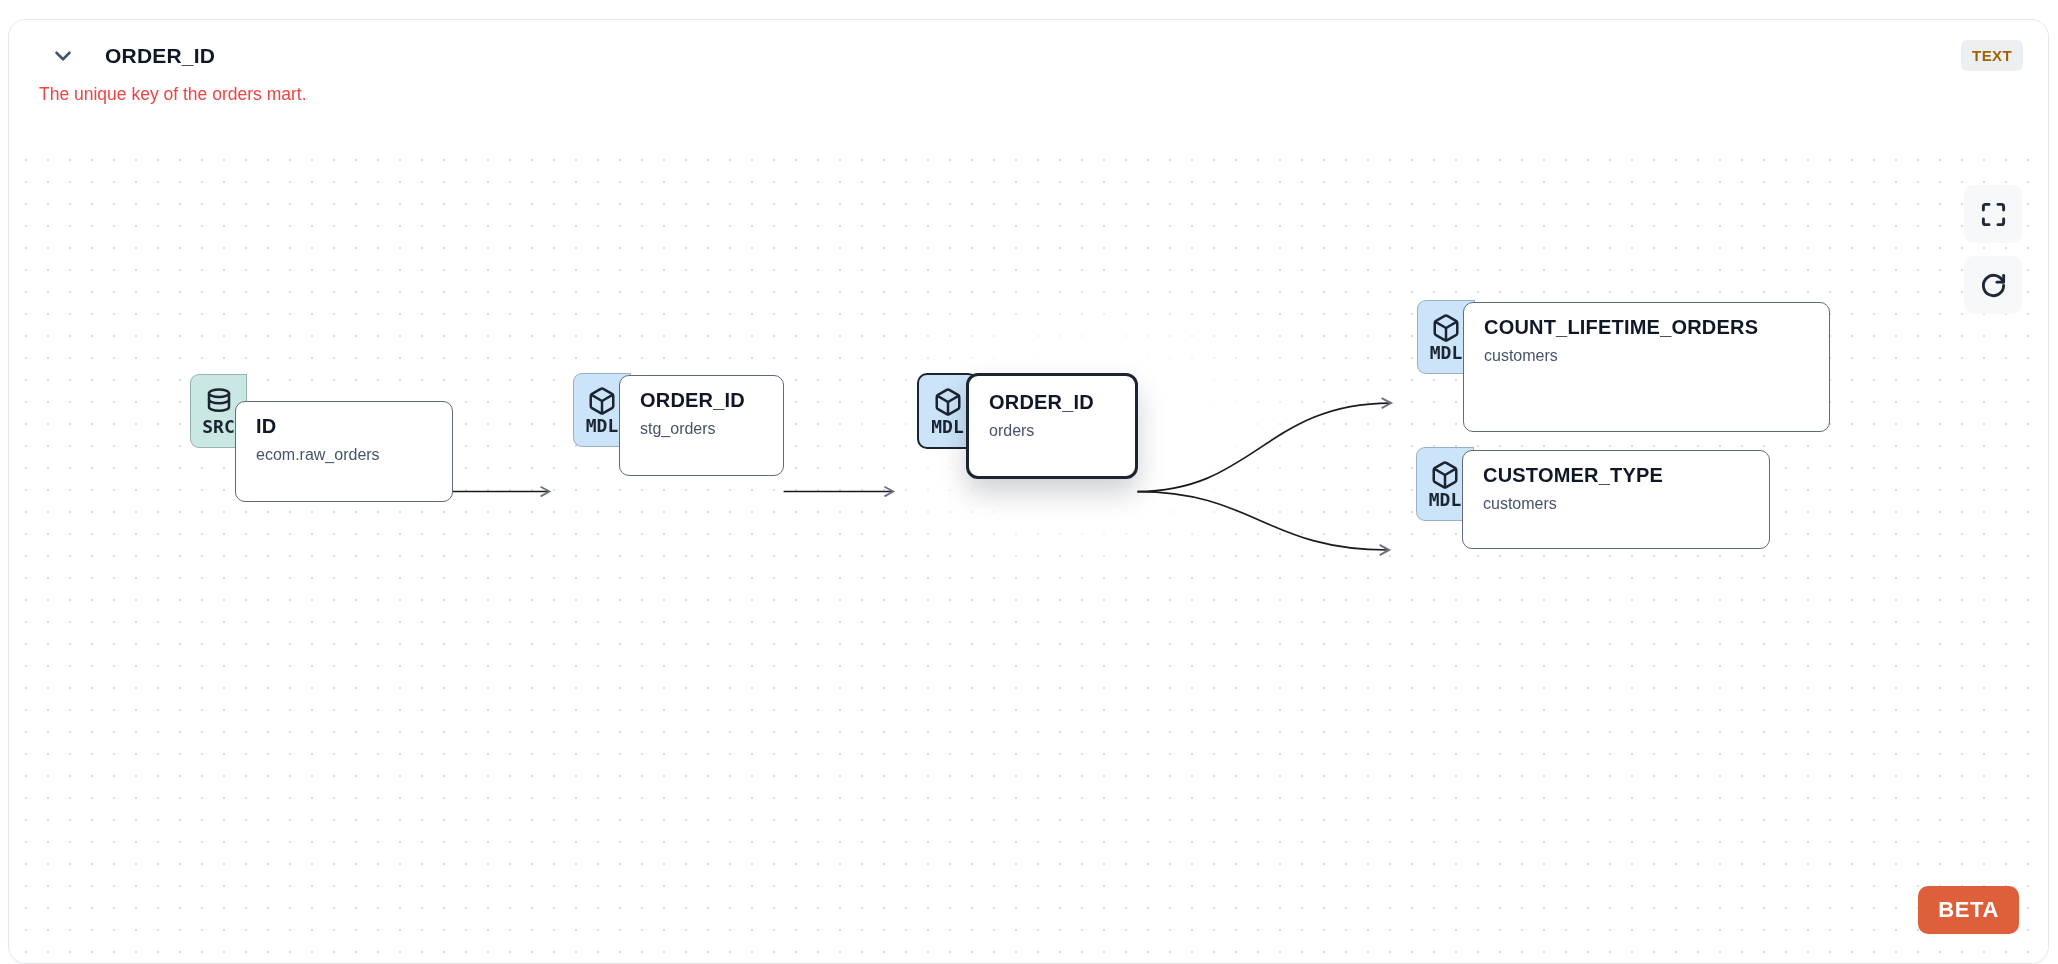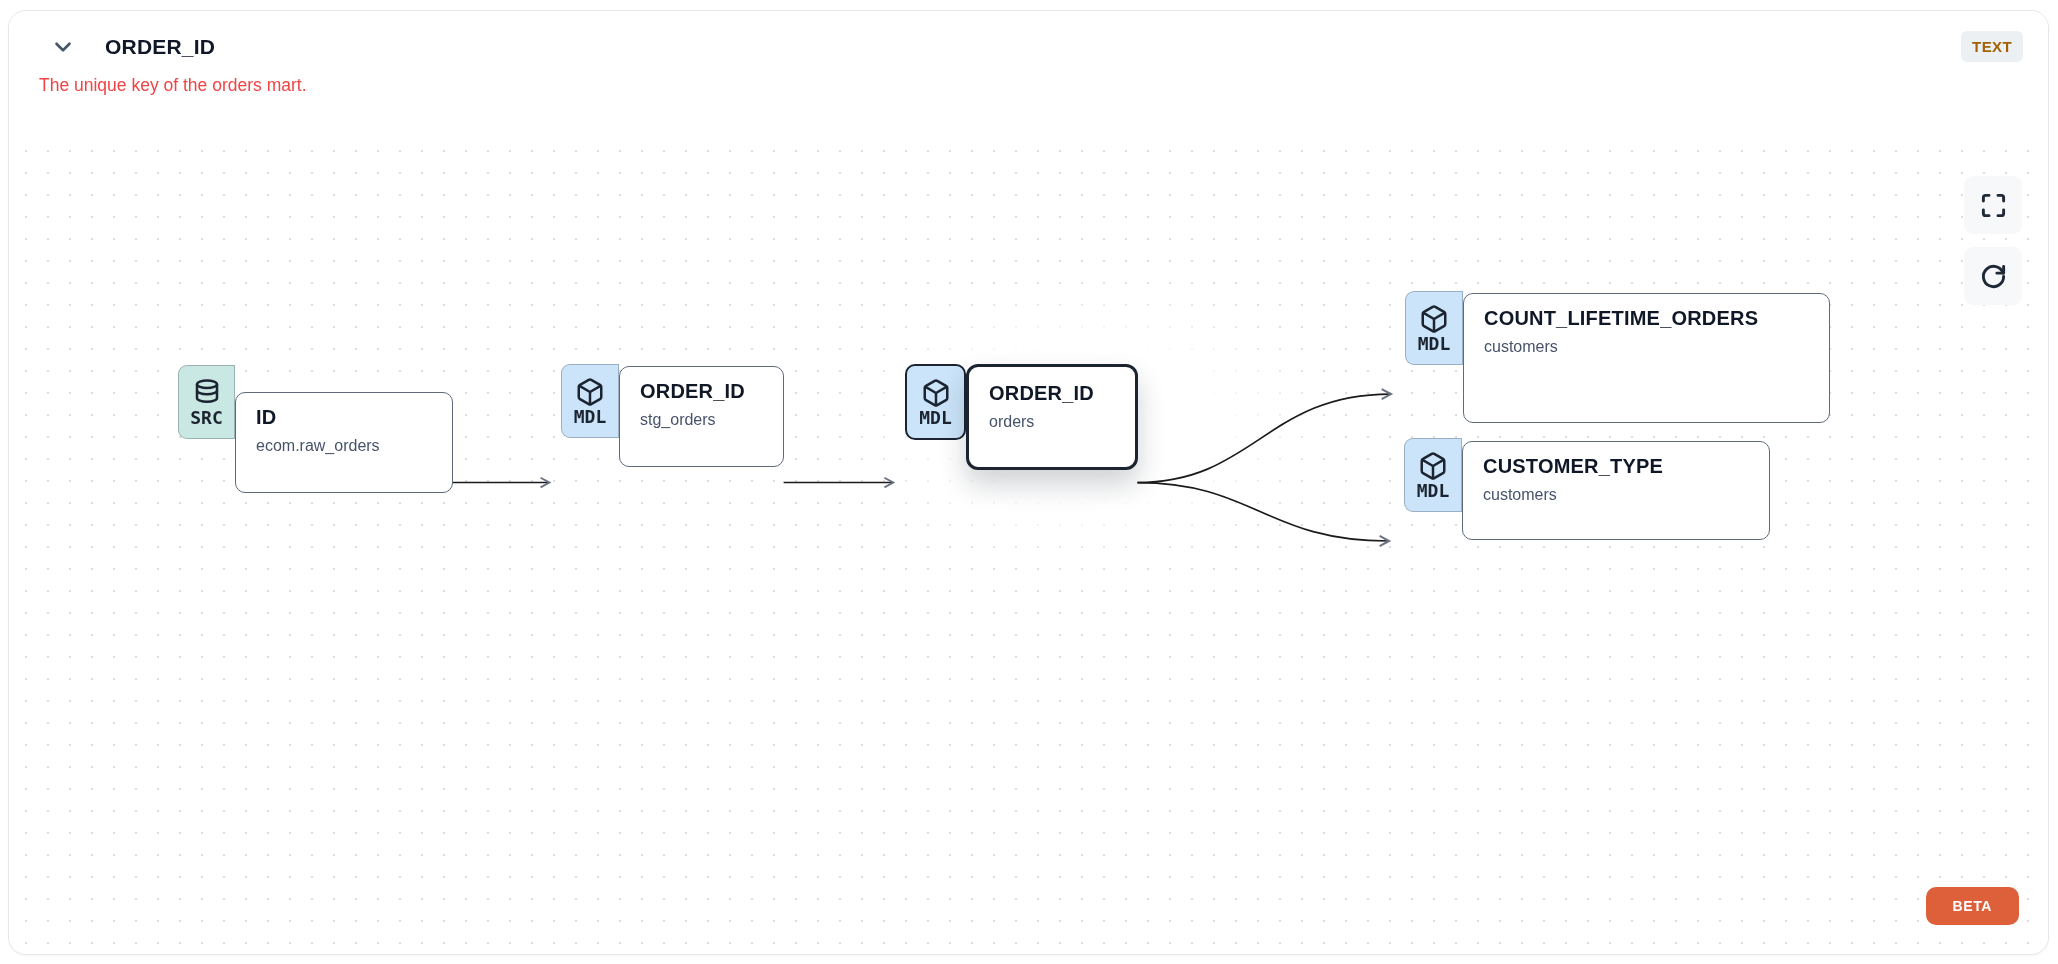--- a/index.html
+++ b/index.html
@@ -1,19 +1,19 @@
 <!DOCTYPE html>
 <html><head>
 <meta charset="utf-8">
 <style>
   * { margin: 0; padding: 0; box-sizing: border-box; }
   html, body { width: 2058px; height: 964px; background: #ffffff; font-family: "Liberation Sans", sans-serif; }
 
   .card {
-    position: absolute; left: 8px; top: 10px; width: 2041px; height: 945px;
+    position: absolute; left: 8px; top: 19px; width: 2041px; height: 945px;
     background: #ffffff; border: 1px solid #e3e6ea; border-radius: 18px;
     overflow: hidden; display: flex; flex-direction: column;
     box-shadow: 0 1px 2px rgba(16,24,40,0.04);
   }
 
   
   .header { position: relative; height: 127px; background: #ffffff; flex: 0 0 auto; }
   .header-row { position: absolute; left: 40px; top: 22px; display: flex; align-items: center; gap: 28px; }
   .chevron-btn { width: 28px; height: 28px; display: flex; align-items: center; justify-content: center;
     color: #475569; cursor: pointer; background: none; border: none; }
@@ -40,42 +40,42 @@
   .glow { position: absolute; left: 820px; top: 130px; width: 520px; height: 310px;
     background: radial-gradient(closest-side, rgba(255,255,255,1) 45%, rgba(255,255,255,0) 100%);
     pointer-events: none; }
 
   .edges { position: absolute; left: 0; top: 0; width: 100%; height: 100%; pointer-events: none; }
 
   
   .node { position: absolute; cursor: pointer; }
   .node-badge { position: absolute; display: flex; flex-direction: column; align-items: center;
     justify-content: center; gap: 1px; border-radius: 9px 0 0 9px;
-    border: 1px solid rgba(30,41,59,0.28); color: #1b2430; }
+    border: 1px solid rgba(30,41,59,0.28); color: #1b2430; margin-left: 12px; }
   .node-badge .badge-label { font-family: "DejaVu Sans Mono", monospace; font-size: 18px; font-weight: 600; line-height: 1; }
   .node-badge svg { width: 30px; height: 30px; }
   .badge-src { background: #c9e8e3; }
   .badge-mdl { background: #cbe4f9; }
   .node-box { position: absolute; background: #ffffff; border: 1px solid #5f6b7a; border-radius: 10px;
     padding: 13px 20px 0 20px; }
   .node-title { font-size: 20px; font-weight: 600; color: #101828; letter-spacing: 0.2px; white-space: nowrap; }
   .node-sub { font-size: 16px; color: #46536a; margin-top: 8px; white-space: nowrap; }
 
   .node.selected .node-box { border: 3px solid #1b2430; border-radius: 12px;
     box-shadow: 0 14px 28px rgba(15,23,42,0.20); padding-top: 15px; }
   .node.selected .node-badge { border: 2.5px solid #1b2430; border-radius: 10px; }
 
   
   .controls { position: absolute; top: 38px; right: 26px; display: flex; flex-direction: column; gap: 13px; }
   .ctrl-btn { width: 58px; height: 58px; border-radius: 9px; background: #f7f8f9; border: none;
     display: flex; align-items: center; justify-content: center; color: #1f2937; cursor: pointer; }
   .ctrl-btn svg { width: 27px; height: 27px; }
 
   .beta-badge { position: absolute; right: 29px; bottom: 29px; background: #dd603a; color: #ffffff;
-    font-size: 14px; font-weight: 700; letter-spacing: 0.6px; padding: 11px 27px; border-radius: 10px; }
+    font-size: 22px; font-weight: 700; letter-spacing: 0.6px; padding: 11px 20px; border-radius: 10px; }
 </style>
 </head>
 <body>
 
 <div class="card">
 
   <div class="header">
     <div class="header-row">
       <button class="chevron-btn">
         <span style="display:flex">

